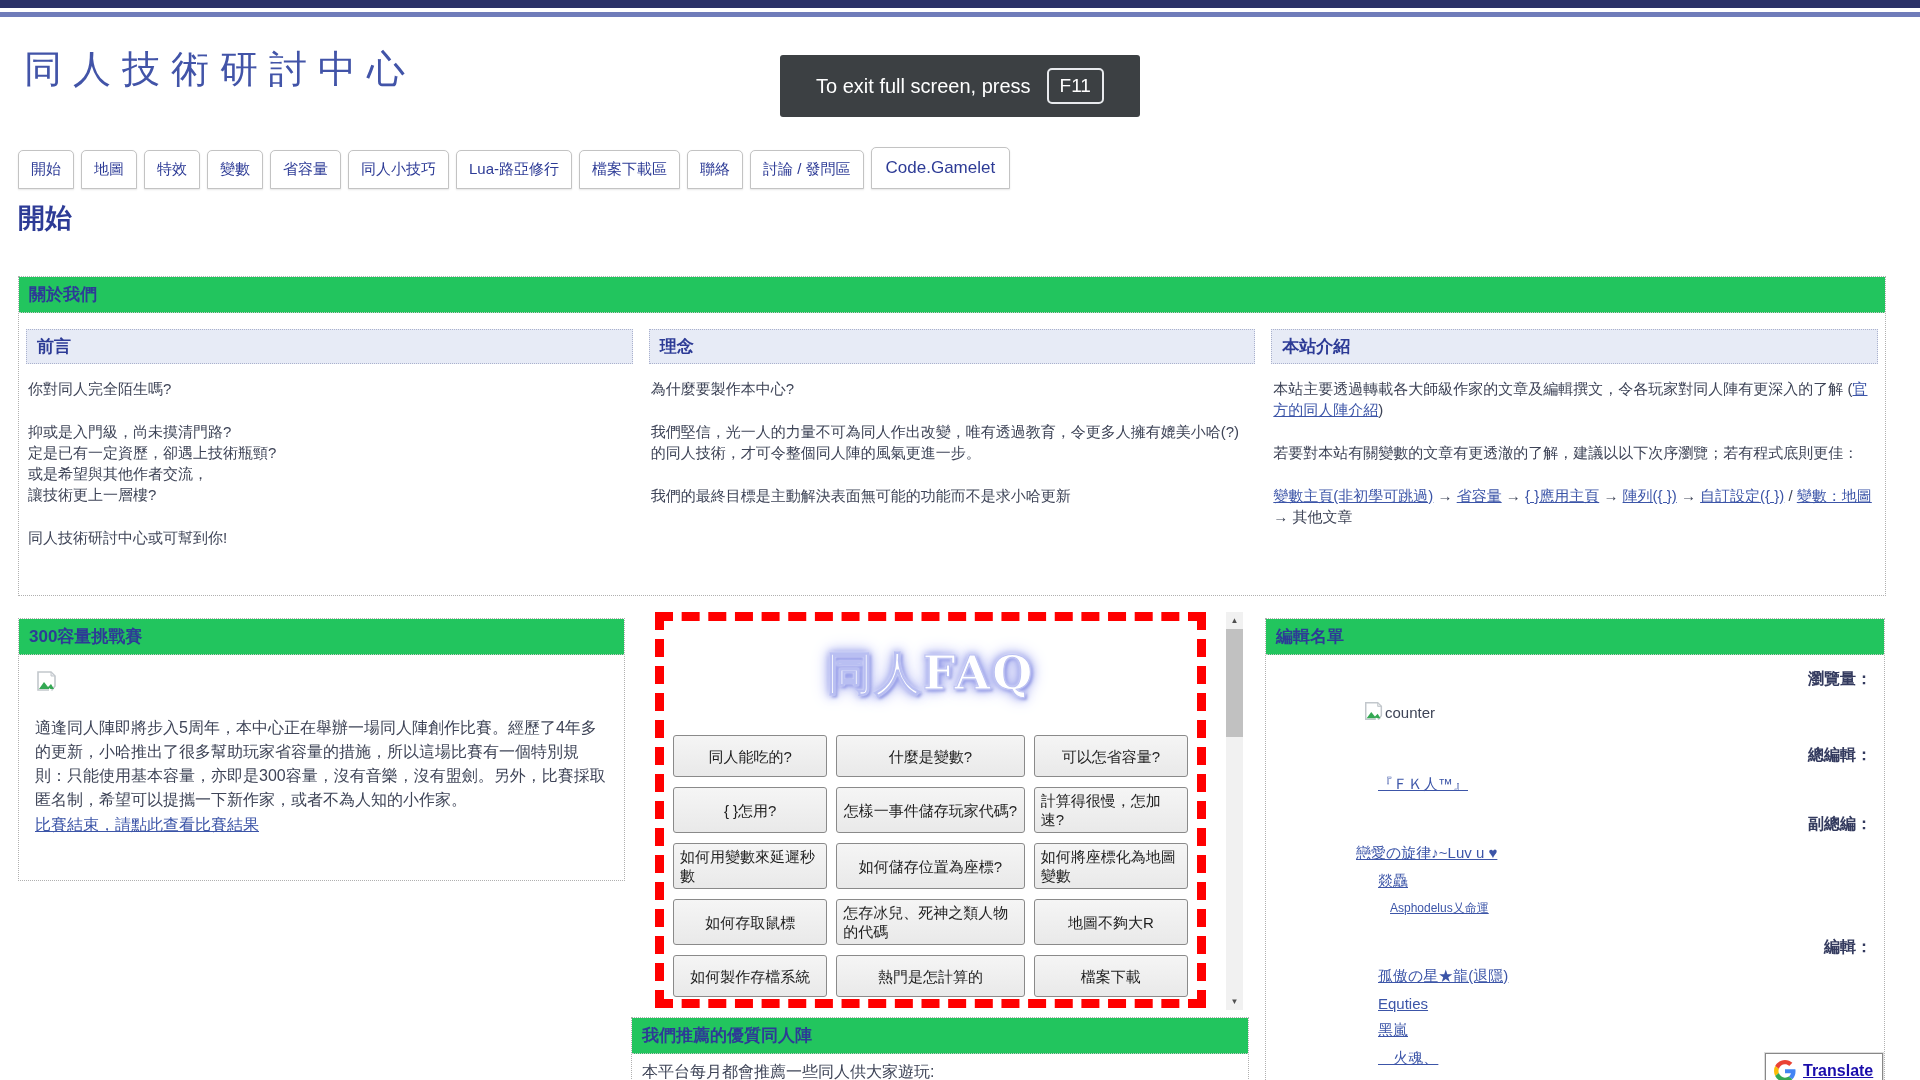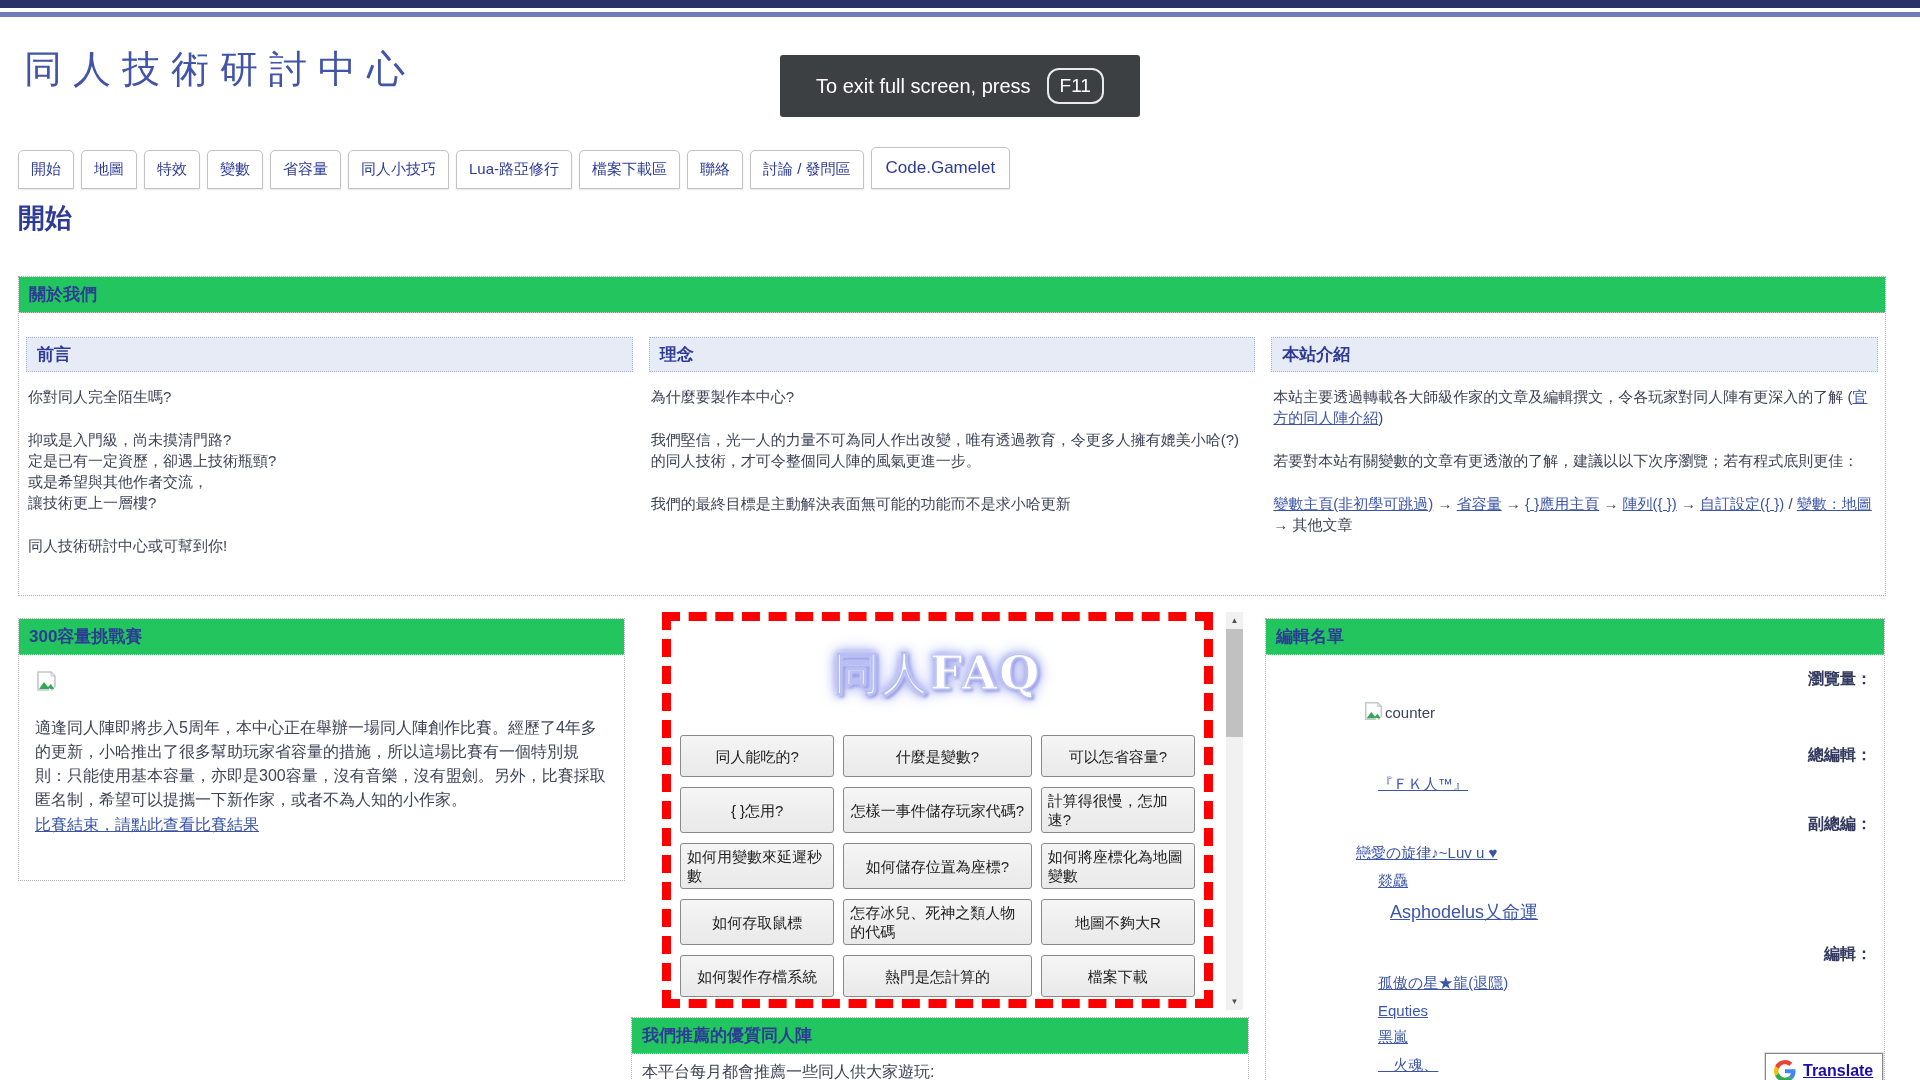--- a/index.html
+++ b/index.html
@@ -8,49 +8,49 @@
 
   .bar1 { position:absolute; top:0; left:0; right:0; height:8px; background:#2a3168; }
   .bar2 { position:absolute; top:12px; left:0; right:0; height:5px; background:#707cba; }
 
   .site-title { position:absolute; left:24px; top:44px; font-size:38px; font-weight:400;
     color:#4254a8; letter-spacing:11px; white-space:nowrap; }
 
   .toast { position:absolute; left:780px; top:55px; width:360px; height:62px; background:#3c4043;
     border-radius:3px; color:#fff; display:flex; align-items:center; justify-content:center;
     gap:16px; font-size:20px; }
-  .toast .key { border:2px solid #e8eaed; border-radius:12px; padding:5px 11px; font-size:19px; }
+  .toast .key { border:2px solid #e8eaed; border-radius:5px; padding:5px 11px; font-size:19px; }
 
   .tabs { position:absolute; left:18px; top:147px; display:flex; gap:7px; align-items:flex-end; }
   .tab { background:#fff; border:1px solid #c3c3c3; border-radius:5px 5px 0 0; padding:9px 12px;
     font-size:15px; color:#2d3b96; box-shadow:0 1px 2px rgba(0,0,0,0.10); white-space:nowrap; cursor:pointer; }
   .tab-cg { font-size:17px; padding:10px 14px; }
 
   .page-heading { position:absolute; left:18px; top:200px; font-size:27px; font-weight:bold; color:#2d3b96; }
 
   .panel { position:absolute; border:1px dotted #b0b0b0; background:#fff; }
   .panel-header { background:#22c55e; padding:6px 10px; font-weight:bold; font-size:17px;
     color:#2d3b96; border-bottom:1px dotted #c8c8c8; }
 
   #about { left:18px; top:276px; width:1868px; height:320px; }
-  .about-cols { display:flex; gap:16px; padding:24px 7px; }
+  .about-cols { display:flex; gap:16px; padding:16px 7px; }
   .col { flex:1; min-width:0; }
   .col-header { background:#e7ebf6; border:1px dotted #aab1cd; padding:5px 10px;
     font-weight:bold; font-size:17px; color:#2d3b96; }
   .col-body { padding:14px 2px 0 2px; font-size:15px; color:#3e4457; line-height:21px; }
   .col-body p { margin:0 0 22px 0; }
   .inline-link { color:#3c55a8; text-decoration:underline; cursor:pointer; }
 
   #contest { left:18px; top:618px; width:607px; height:263px; }
   .contest-body { padding:14px 16px; font-size:16px; color:#3e4457; line-height:24px; }
   .broken-img { display:inline-block; margin-bottom:16px; }
   .contest-link-row { text-align:left; margin-top:1px; }
 
   #faq-area { position:absolute; left:655px; top:612px; width:588px; height:398px; }
-  #faq-box { position:absolute; left:7px; top:0; width:551px; height:396px; border:9px dashed #ff0000;
+  #faq-box { position:absolute; left:0; top:0; width:551px; height:396px; border:9px dashed #ff0000;
     background:#fff; overflow:hidden; }
   .faq-title { text-align:center; margin-top:22px; font-family:"DejaVu Serif", serif; font-size:46px;
     font-weight:bold; color:#fff; letter-spacing:2px;
     text-shadow:0 0 3px #fff, 0 0 6px #8e96e8, 0 0 12px #8e96e8, 0 0 18px #a9aff2, 2px 2px 3px #7d85da;
     -webkit-text-stroke:1px #b9bff2; }
   .faq-grid { display:grid; grid-template-columns:1fr 1.22fr 1fr; gap:10px 9px; padding:30px 9px 8px 9px; }
   .faq-btn { background:linear-gradient(#f5f5f5,#e9e9e9); border:1px solid #8a8a8a; border-radius:3px;
     min-height:42px; display:flex; align-items:center; justify-content:center; text-align:left;
     font-size:15px; color:#1e1e1e; padding:3px 6px; line-height:19px; cursor:pointer; }
 
@@ -61,21 +61,21 @@
   .sb-thumb { position:absolute; left:0; top:17px; width:17px; height:108px; background:#c1c1c1; cursor:pointer; }
 
   #editors { left:1265px; top:618px; width:620px; height:560px; }
   .editors-body { padding:10px 12px; }
   .ed-label { font-weight:bold; font-size:16px; color:#333a5e; margin:20px 0 6px 0;text-align:right; }
   .ed-label:first-child { margin-top:4px; }
   .counter-row { display:flex; align-items:center; margin:10px 0 14px 85px; font-size:15px; color:#3e4457; }
   .ed-link { display:block; width:max-content; margin:9px 0 9px 100px; font-size:15px;
     color:#3c55a8; text-decoration:underline; cursor:pointer; }
   .ed-indent-sm { margin-left:78px;text-decoration:underline; }
-  .ed-big { font-size:18px; margin-left:112px; }
+  .ed-big { font-size:12px; margin-left:112px; }
 
   #recommend { left:631px; top:1017px; width:618px; height:120px; }
   .recommend-body { padding:8px 10px; font-size:16px; color:#3e4457; }
 
   #translate-box { position:absolute; left:1765px; top:1053px; width:118px; height:36px; background:#fff;
     border:1px solid #888; outline:1px solid #ddd; display:flex; align-items:center; gap:7px;
     padding:0 8px; z-index:10; }
   .g-link { font-size:16px; font-weight:bold; color:#1a0dab; text-decoration:underline; cursor:pointer; }
 </style>
 </head>

